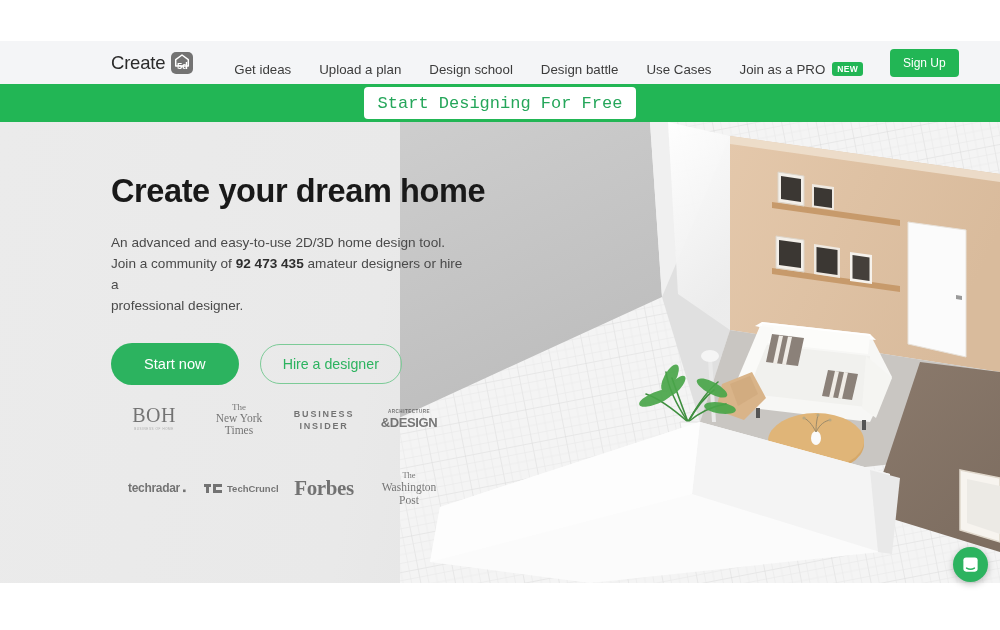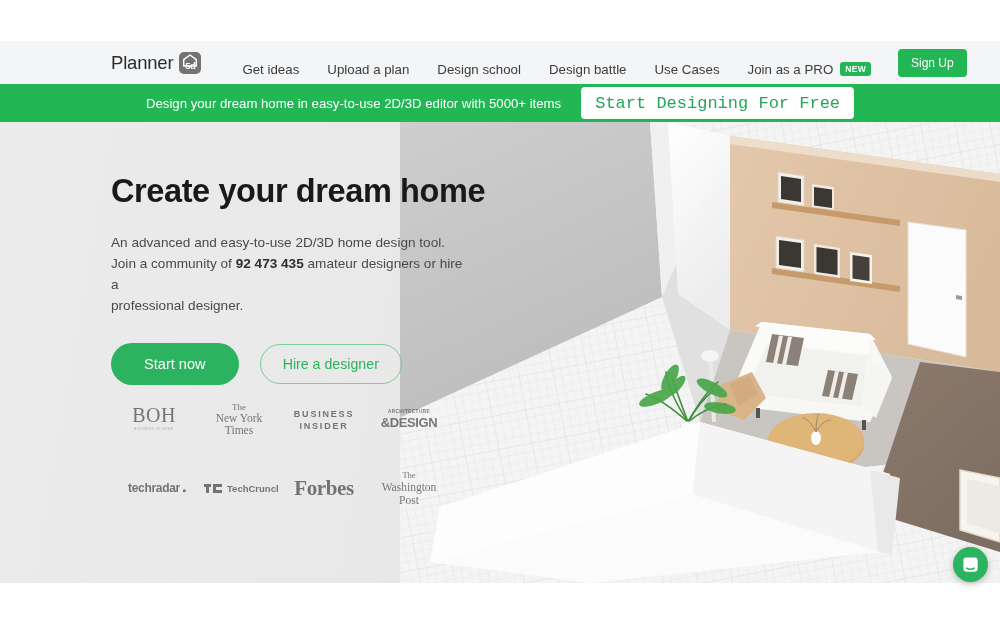--- a/index.html
+++ b/index.html
@@ -130,21 +130,21 @@
 </head>
 <body>
 
 <div class="page">
 
   <div class="top-strip"></div>
 
   <div class="navbar">
 
     <div class="logo">
-      <span class="logo-text">Planner</span>
+      <span class="logo-text">Create</span>
       <span class="logo-badge">
         <svg class="house" viewBox="0 0 15 13">
           <path d="M1.2 5.6 L7.5 1 L13.8 5.6 L13.8 12 L1.2 12 Z" fill="none" stroke="#ffffff" stroke-width="1.5" stroke-linejoin="round"></path>
         </svg>
         <span class="badge-text">5d</span>
       </span>
     </div>
 
     <div class="nav-links">
       <span class="nav-link">Get ideas</span>
@@ -157,21 +157,20 @@
         <span class="nav-pro-label">Join as a PRO</span>
         <span class="badge-new">NEW</span>
       </span>
 
       <button class="btn-signup">Sign Up</button>
 
     </div>
   </div>
 
   <div class="promo">
-    <span class="promo-text">Design your dream home in easy-to-use 2D/3D editor with 5000+ items</span>
     <button class="promo-btn">Start Designing For Free</button>
   </div>
 
   <div class="hero">
     <div class="hero-bg-left"></div>
 
     <div class="scene">
       <svg width="600" height="461" viewBox="0 0 600 461">
         <defs>
           <linearGradient id="gFloorGrid" x1="0" y1="0" x2="0.4" y2="1">

